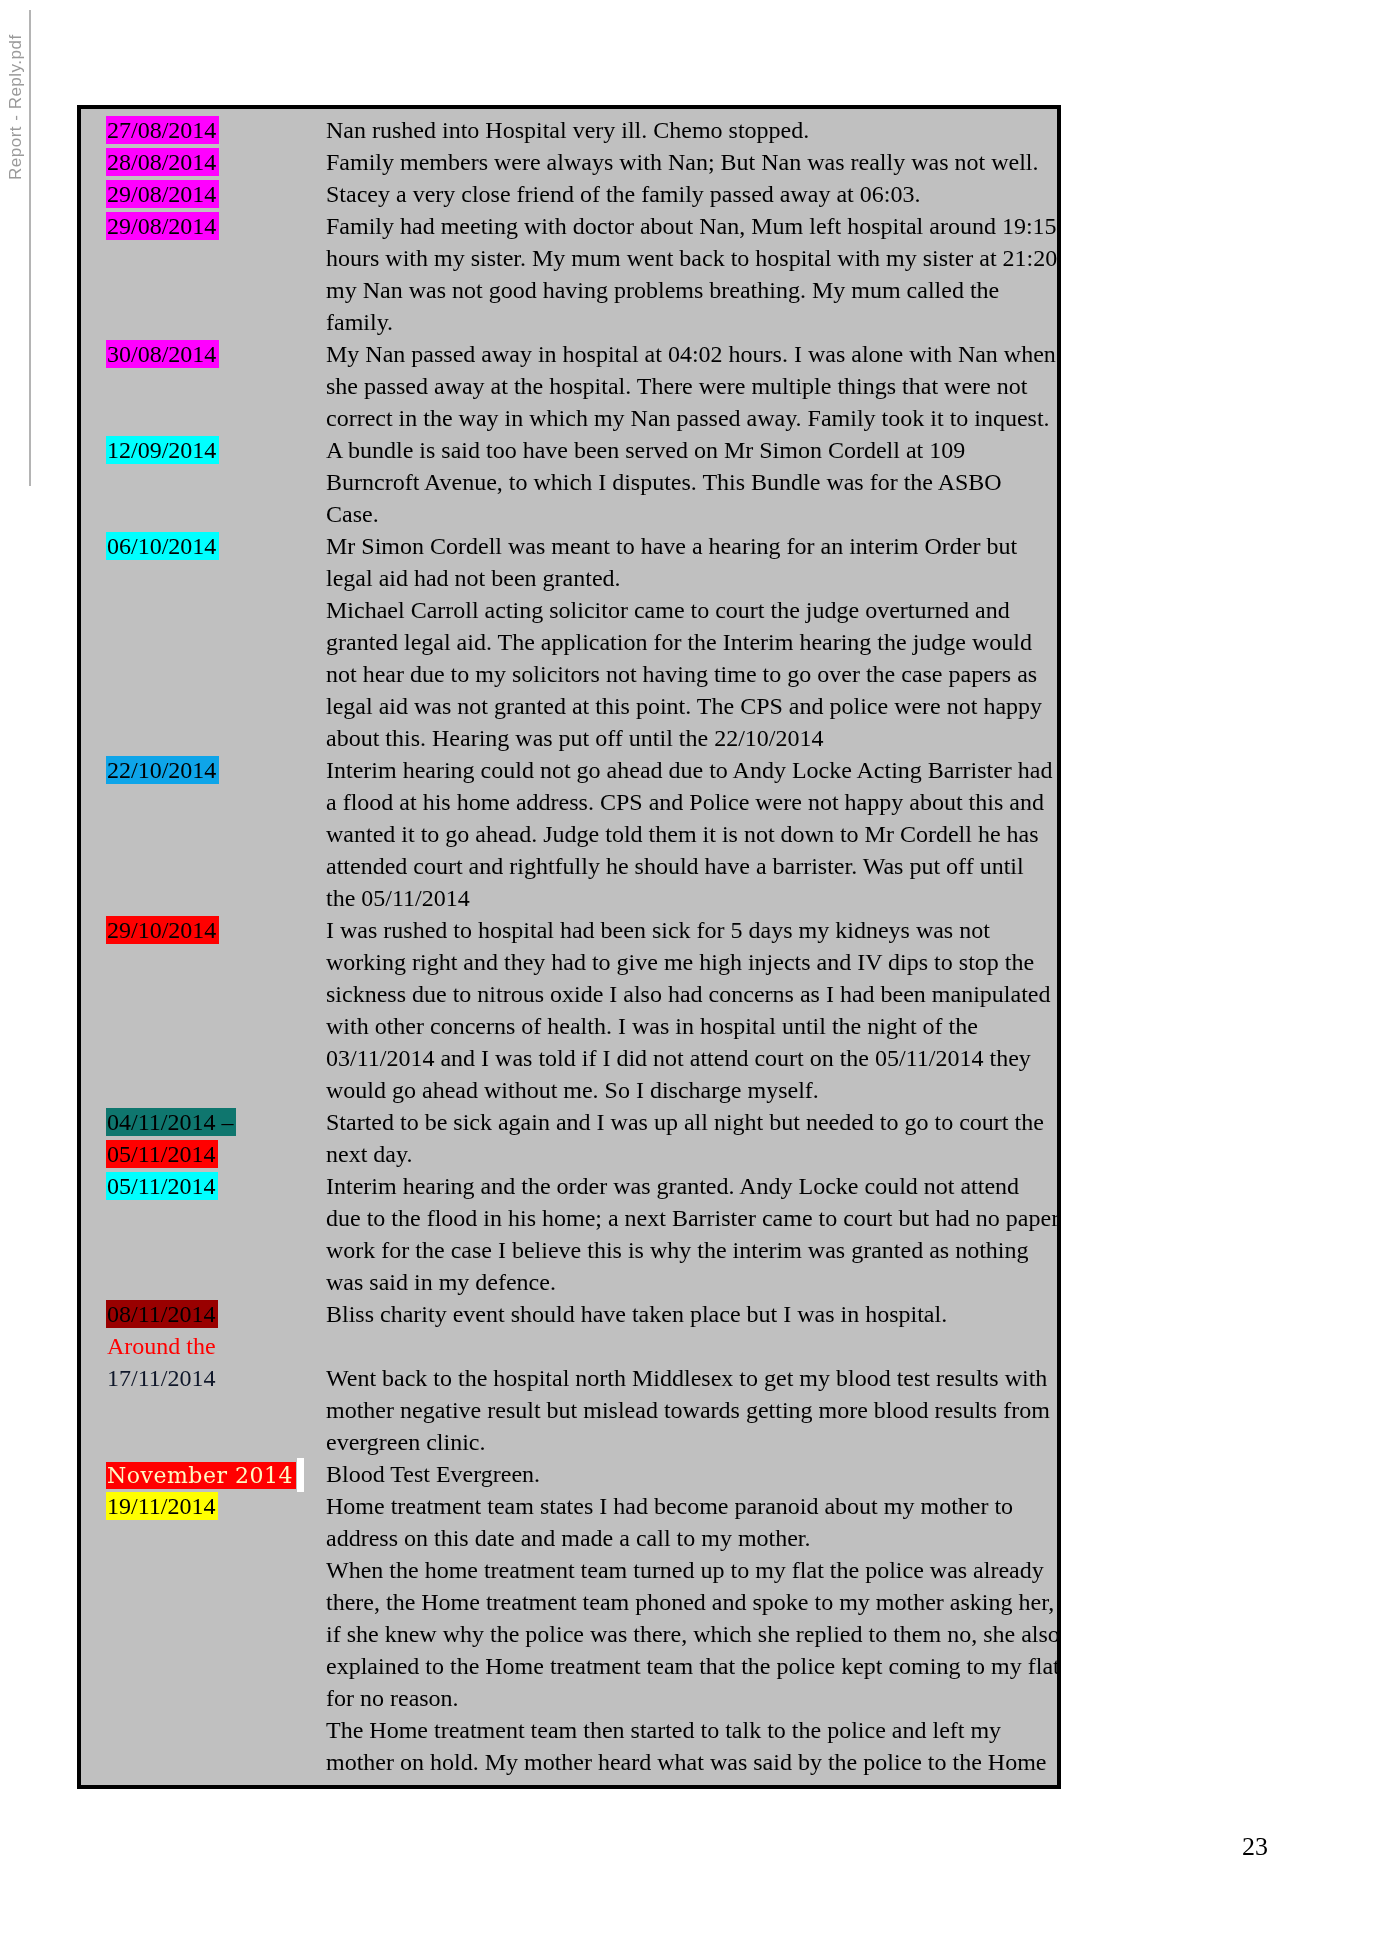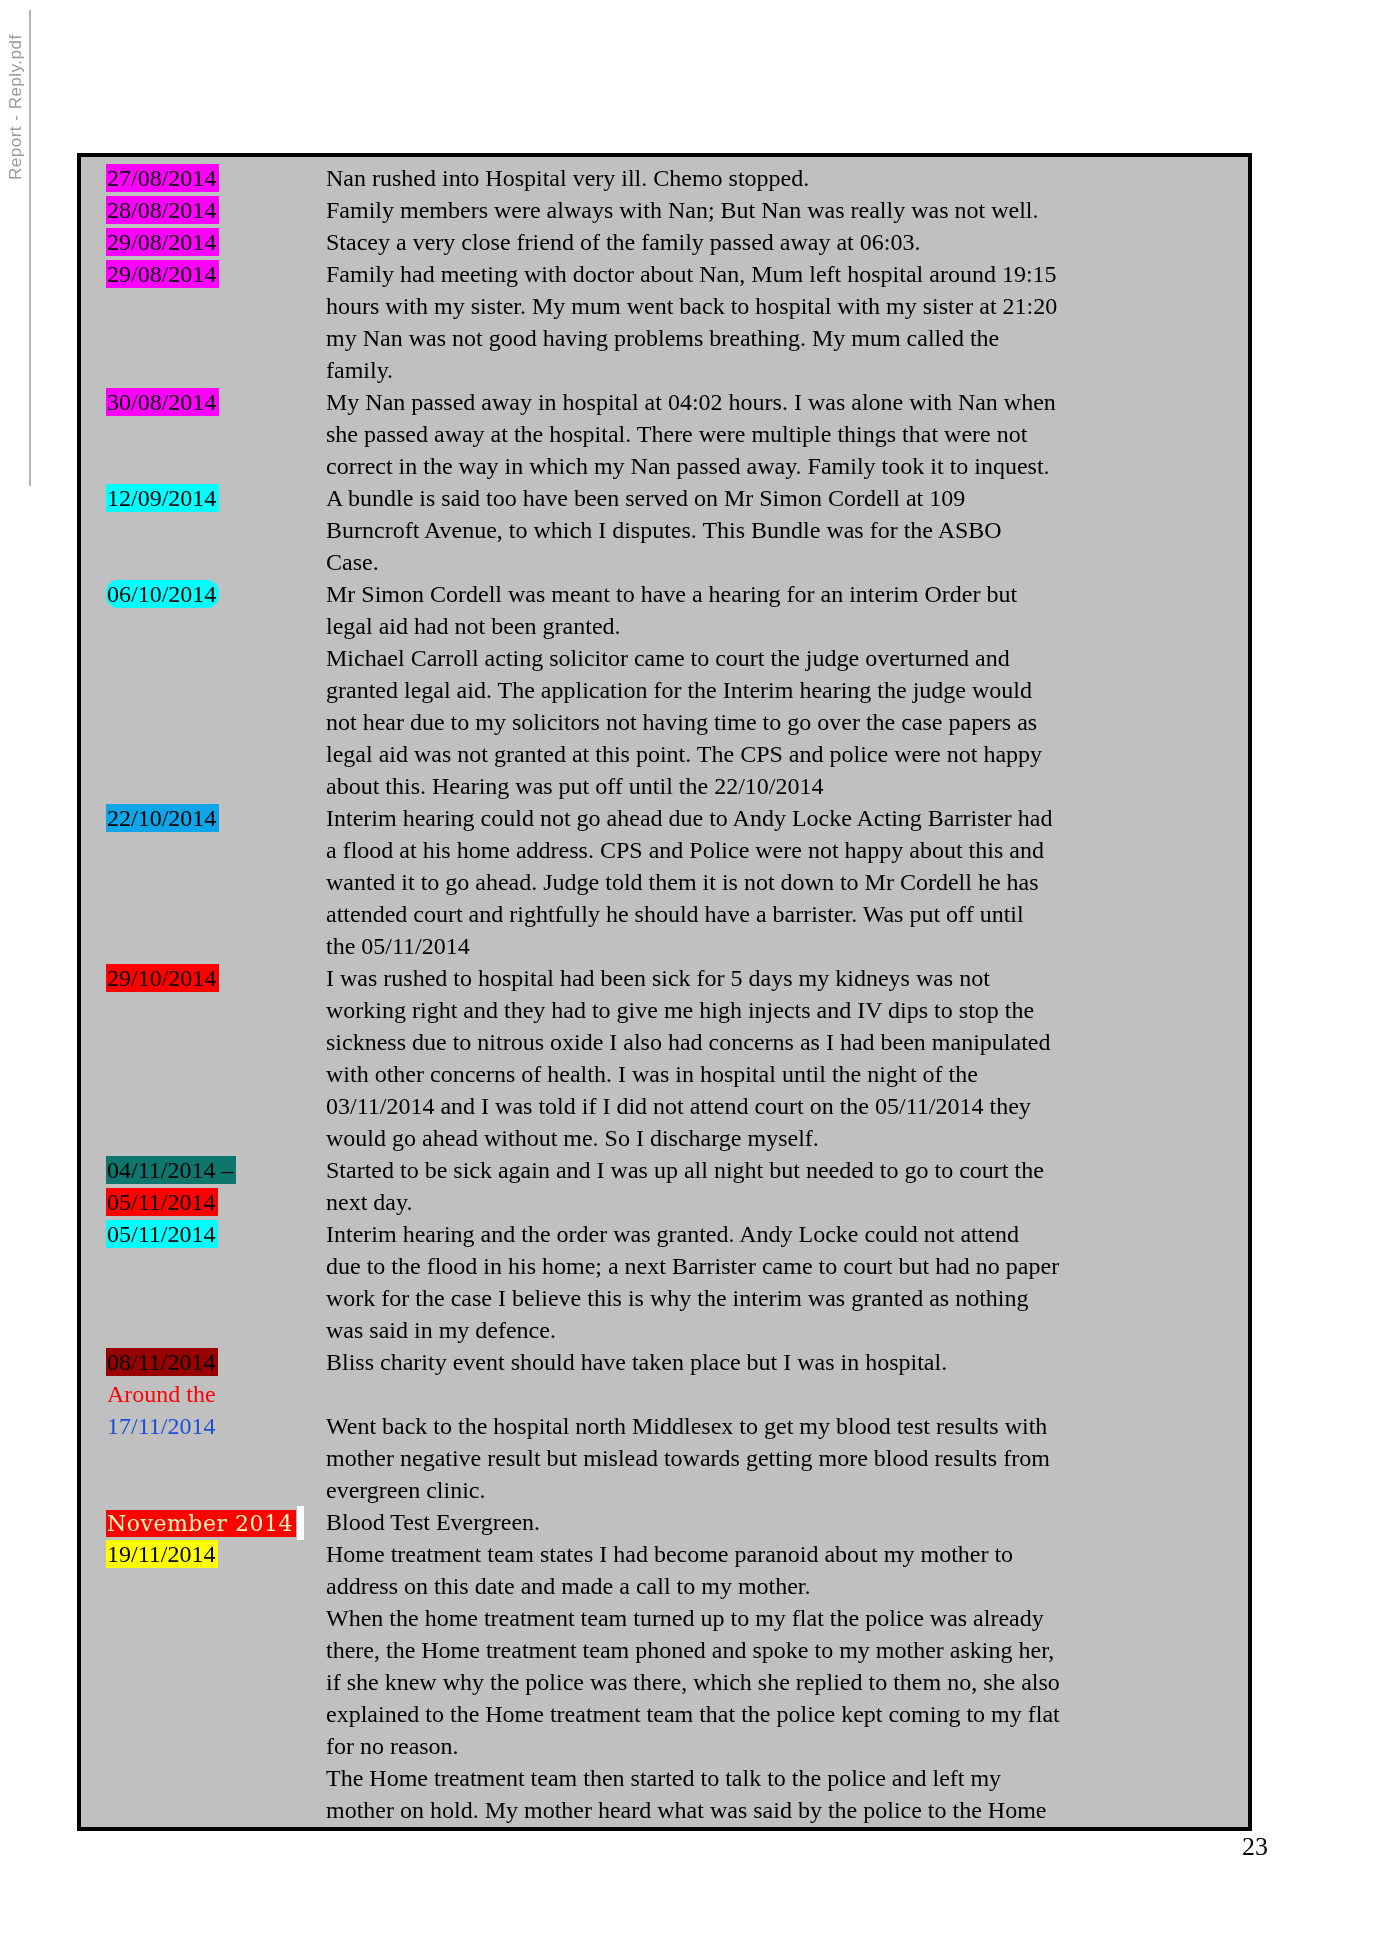--- a/index.html
+++ b/index.html
@@ -13,24 +13,23 @@
     transform: rotate(-90deg);
     color: #9a9a9a; font-family: "Liberation Sans", sans-serif;
     font-size: 17px; white-space: nowrap; text-align: center;
     letter-spacing: 0.5px;
   }
   .sidebar-line {
     position: absolute; left: 29px; top: 10px; width: 2px; height: 476px;
     background: #b4b4b4;
   }
   .doc-box {
-    position: absolute; left: 77px; top: 105px; width: 1175px;
+    position: absolute; left: 77px; top: 105px; width: 984px;
     box-sizing: border-box; border: 4px solid #000;
-    padding: 5px 0 1px 0;
-    margin-top: 48px;
+    padding: 5px 0 7px 0;
   }
   .row { display: flex; }
   .date-col { flex: 0 0 245px; box-sizing: border-box; padding-left: 25px; }
   .text-col { flex: 1 1 auto; min-width: 0; }
   .date-line, .text-line {
     height: 32px; line-height: 32px; font-size: 24px; white-space: pre;
     color: #000;
   }
   .date-text { padding: 1px 3px 1px 1px; }
   .alt-font {
@@ -104,21 +103,21 @@
           <div class="date-line"><span class="date-text" style="background: rgb(0, 255, 255);">12/09/2014</span></div>
         </div>
         <div class="text-col">
           <div class="text-line">A bundle is said too have been served on Mr Simon Cordell at 109</div>
           <div class="text-line">Burncroft Avenue, to which I disputes. This Bundle was for the ASBO</div>
           <div class="text-line">Case.</div>
         </div>
       </div>
       <div class="row">
         <div class="date-col">
-          <div class="date-line"><span class="date-text" style="background: rgb(0, 255, 255); border-radius: 12px;">06/10/2014</span></div>
+          <div class="date-line"><span class="date-text" style="background: rgb(0, 255, 255);">06/10/2014</span></div>
         </div>
         <div class="text-col">
           <div class="text-line">Mr Simon Cordell was meant to have a hearing for an interim Order but</div>
           <div class="text-line">legal aid had not been granted.</div>
           <div class="text-line">Michael Carroll acting solicitor came to court the judge overturned and</div>
           <div class="text-line">granted legal aid. The application for the Interim hearing the judge would</div>
           <div class="text-line">not hear due to my solicitors not having time to go over the case papers as</div>
           <div class="text-line">legal aid was not granted at this point. The CPS and police were not happy</div>
           <div class="text-line">about this. Hearing was put off until the 22/10/2014</div>
         </div>
@@ -173,21 +172,21 @@
         <div class="date-col">
           <div class="date-line"><span class="date-text" style="background: rgb(153, 0, 0);">08/11/2014</span></div>
         </div>
         <div class="text-col">
           <div class="text-line">Bliss charity event should have taken place but I was in hospital.</div>
         </div>
       </div>
       <div class="row">
         <div class="date-col">
           <div class="date-line"><span class="date-text" style="color: rgb(255, 0, 0);">Around the</span></div>
-          <div class="date-line"><span class="date-text" style="color: #1d4ed8;">17/11/2014</span></div>
+          <div class="date-line"><span class="date-text" style="color: #0f172a;">17/11/2014</span></div>
         </div>
         <div class="text-col">
           <div class="text-line"></div>
           <div class="text-line">Went back to the hospital north Middlesex to get my blood test results with</div>
           <div class="text-line">mother negative result but mislead towards getting more blood results from</div>
           <div class="text-line">evergreen clinic.</div>
         </div>
       </div>
       <div class="row">
         <div class="date-col">

